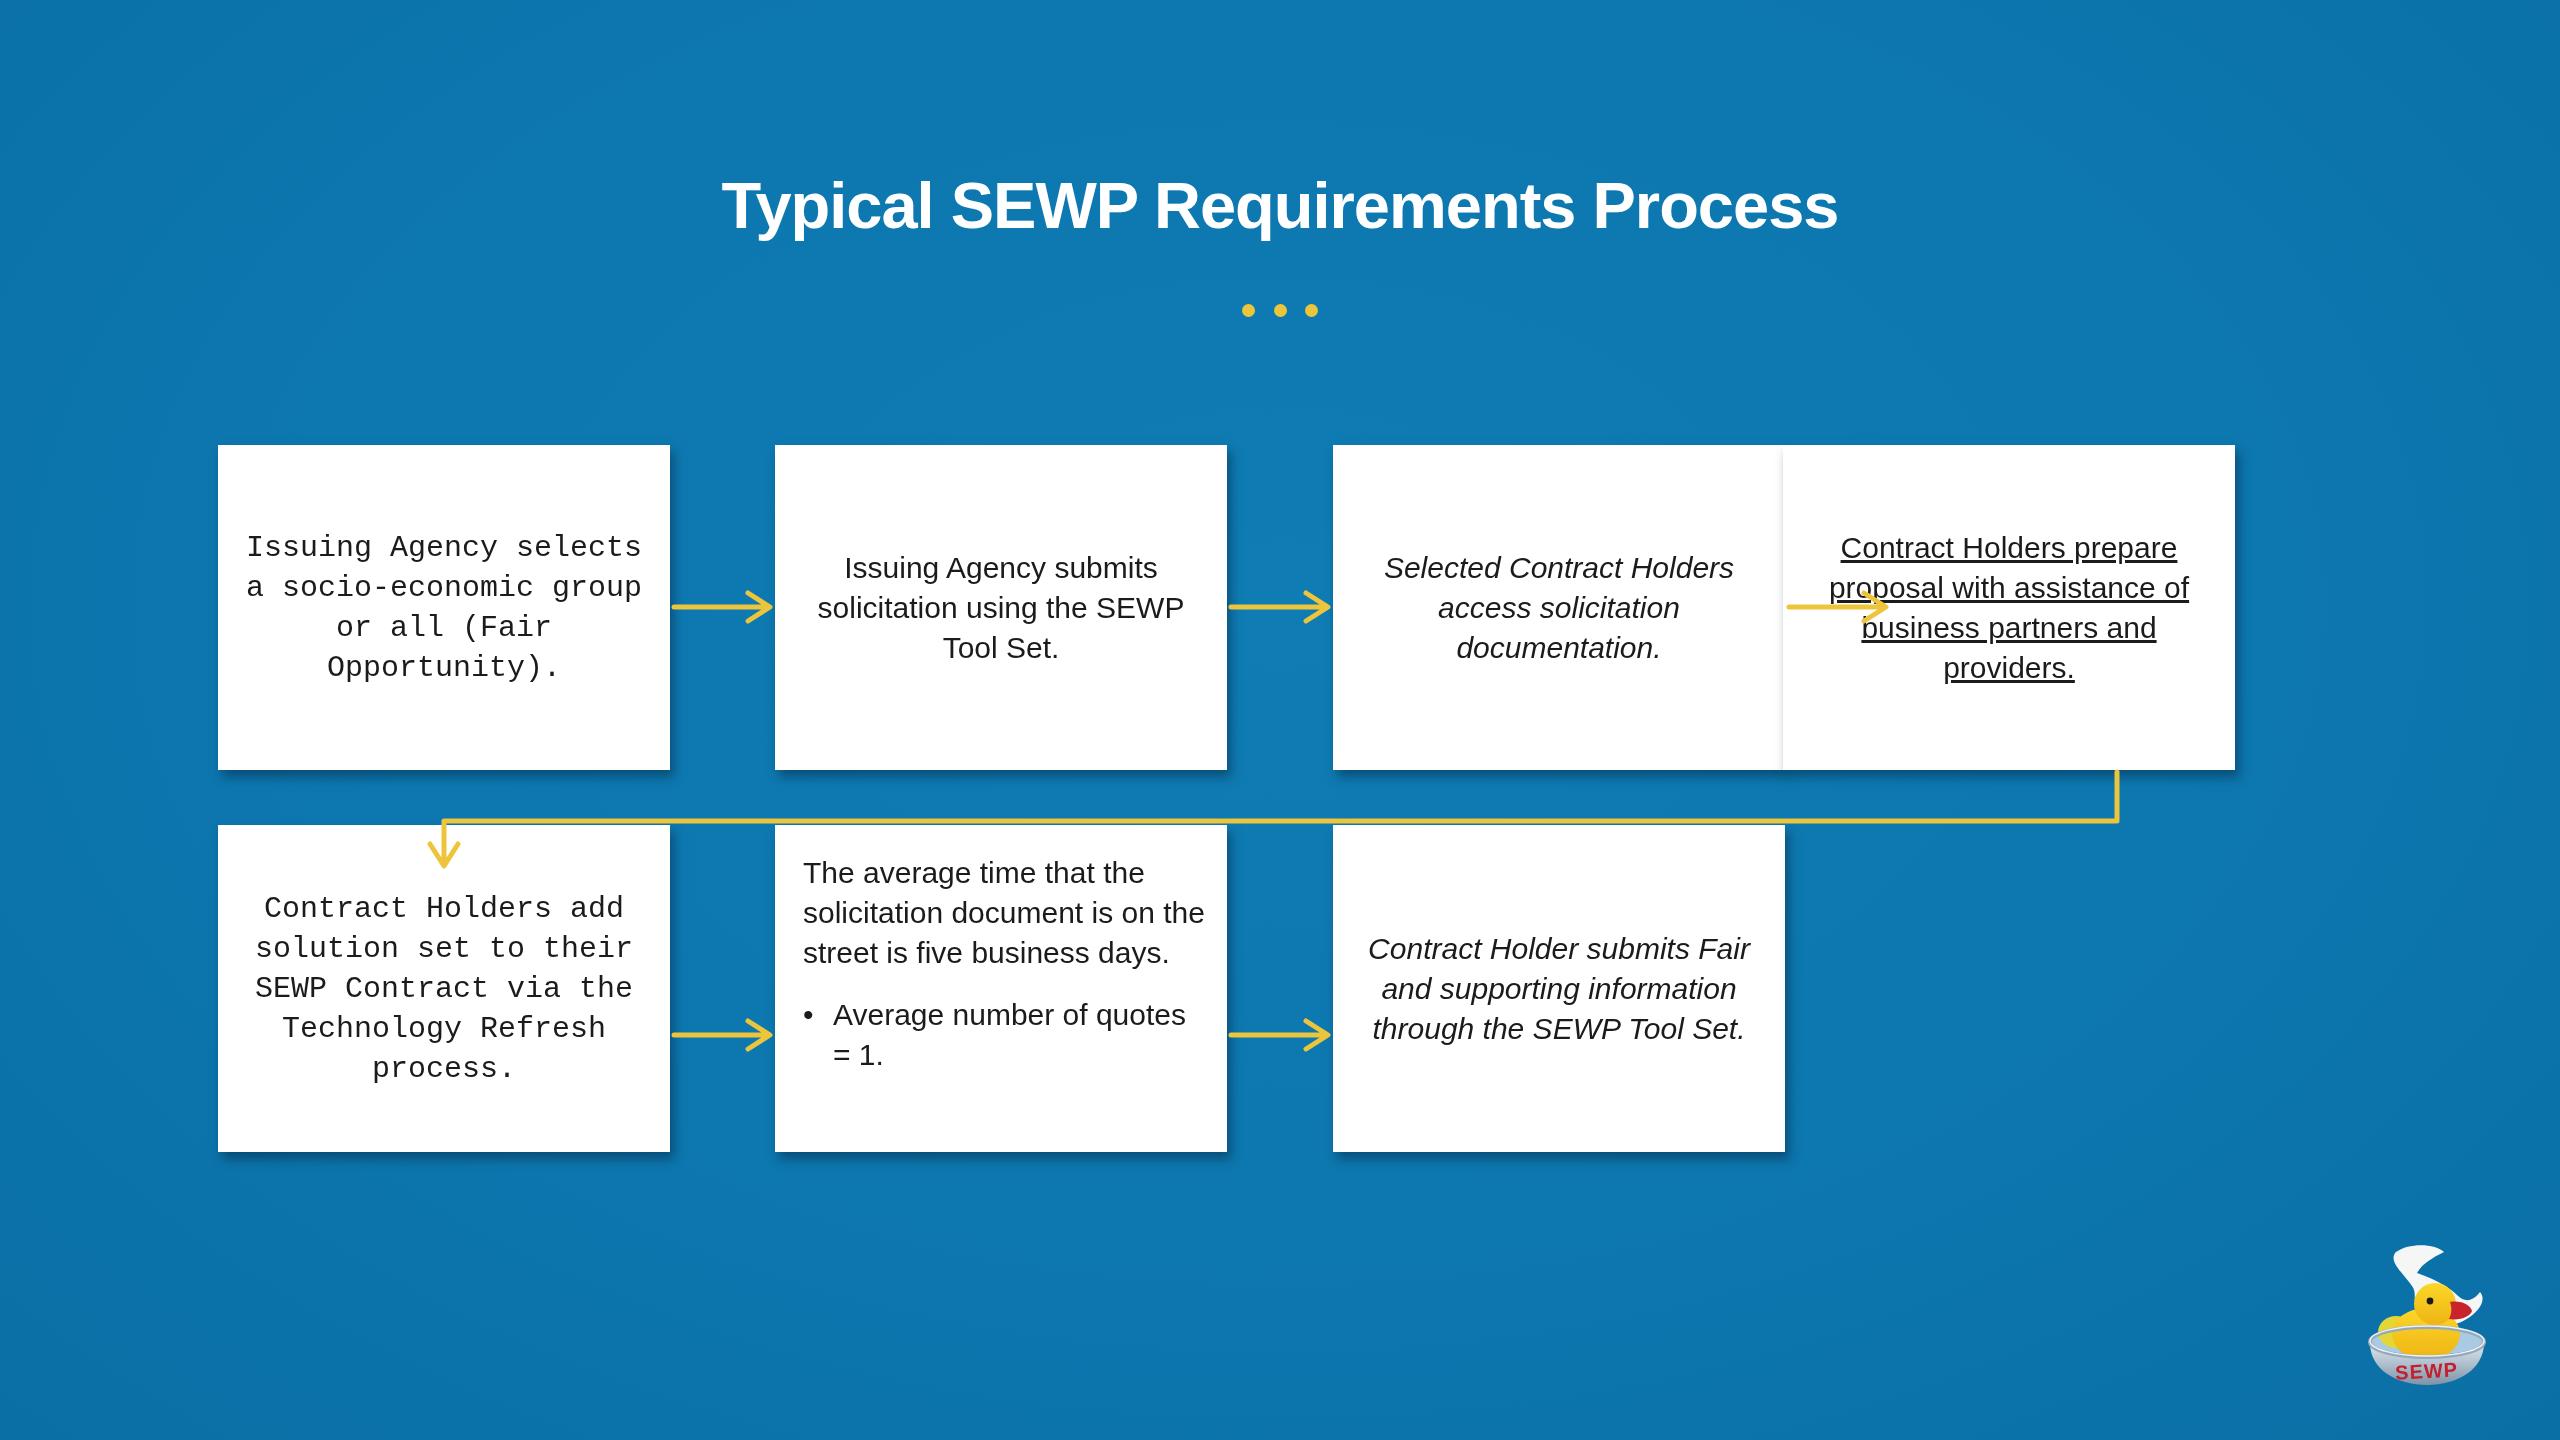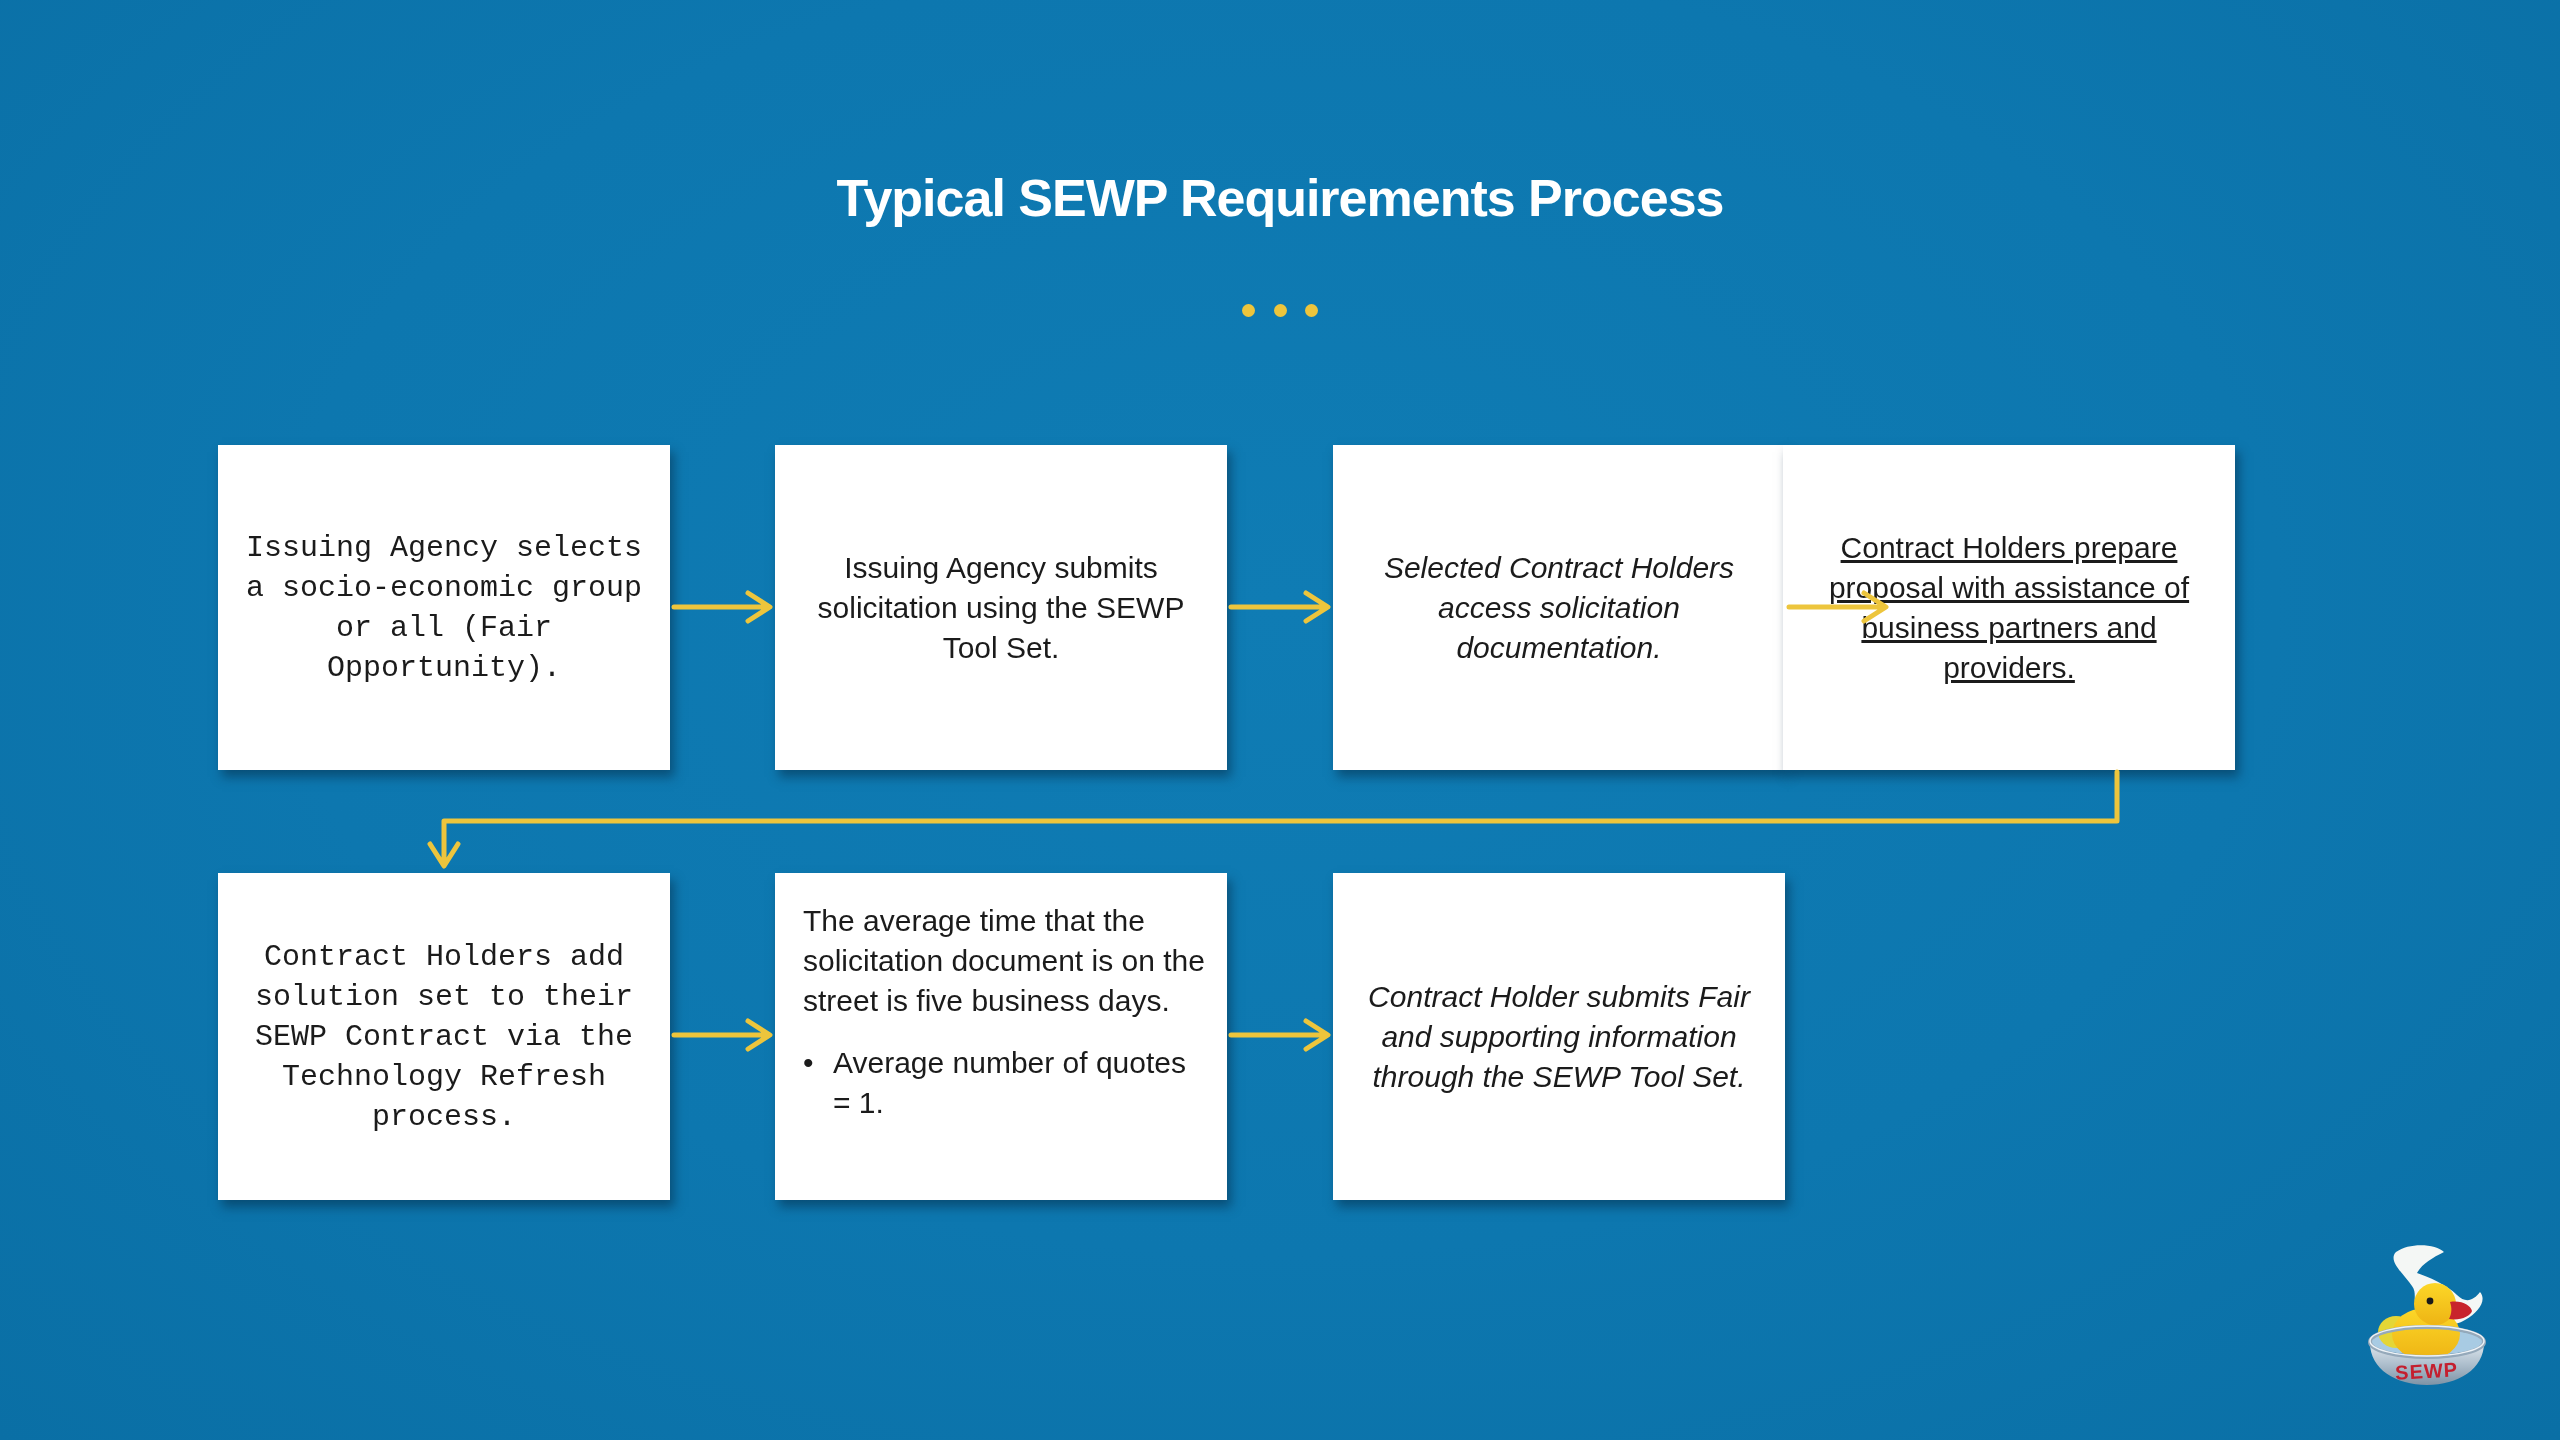--- a/index.html
+++ b/index.html
@@ -4,35 +4,35 @@
 <style>
   html,body{margin:0;padding:0;}
   body{
     width:2560px;height:1440px;overflow:hidden;position:relative;
     background:radial-gradient(ellipse at 50% 42%, var(--background_light,#0f7cb4) 0%, var(--background,#0d77af) 55%, var(--background_dark,#0a6fa5) 100%);
     font-family:"Liberation Sans", sans-serif;
   }
   .title{
     position:absolute;left:0;top:168px;width:2560px;
     text-align:center;color:var(--title,#ffffff);
-    font-size:52px;font-weight:bold;letter-spacing:-1px;
+    font-size:65px;font-weight:bold;letter-spacing:-1px;
   }
   .dots{position:absolute;left:0;top:304px;width:2560px;text-align:center;line-height:0;}
   .dot{display:inline-block;width:13px;height:13px;border-radius:50%;
     background:var(--accent,#edc53c);margin:0 7px;}
   .box{
     position:absolute;width:452px;background:var(--box,#ffffff);
     box-shadow:4px 7px 10px rgba(3,40,66,0.5);
     display:flex;flex-direction:column;justify-content:center;align-items:center;
     color:var(--text,#1b1b1b);font-size:30px;line-height:40px;text-align:center;
     box-sizing:border-box;padding:0 16px;
   }
   .box p{margin:0;}
   .row1{top:445px;height:325px;}
-  .row2{top:873px;height:327px;}
+  .row2{top:825px;height:327px;}
   .c1{left:218px;font-family:Liberation Mono, monospace;} .c2{left:775px;text-align:center;} .c3{left:1333px;font-style:italic;} .c4{left:1783px;text-decoration:underline;}
   .box.left-align{
     justify-content:flex-start;align-items:flex-start;text-align:left;
     padding:28px 22px 0 28px;
   }
   .bullet-row{display:flex;margin-top:22px;align-items:flex-start;}
   .bullet-glyph{width:30px;flex:0 0 30px;}
   .bullet-row p{flex:1;}
   .arrows{position:absolute;left:0;top:0;pointer-events:none;}
   .arrows path{stroke:var(--accent,#edc53c);stroke-width:5;fill:none;stroke-linecap:round;stroke-linejoin:round;}

